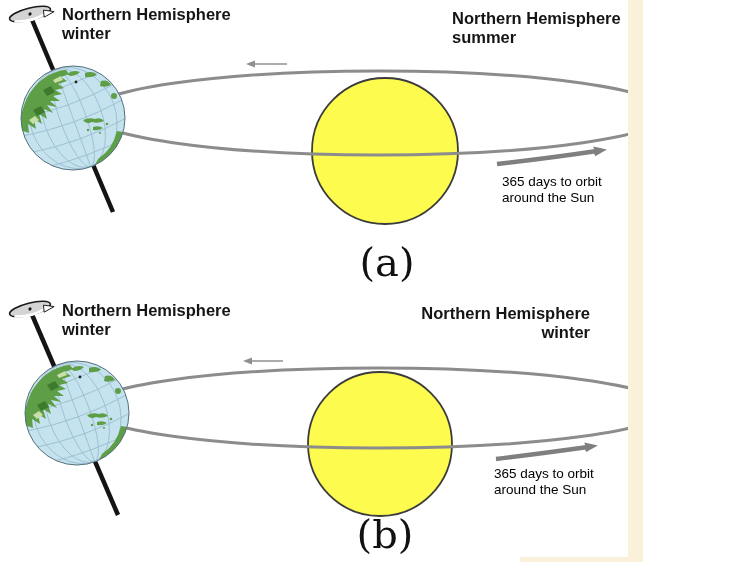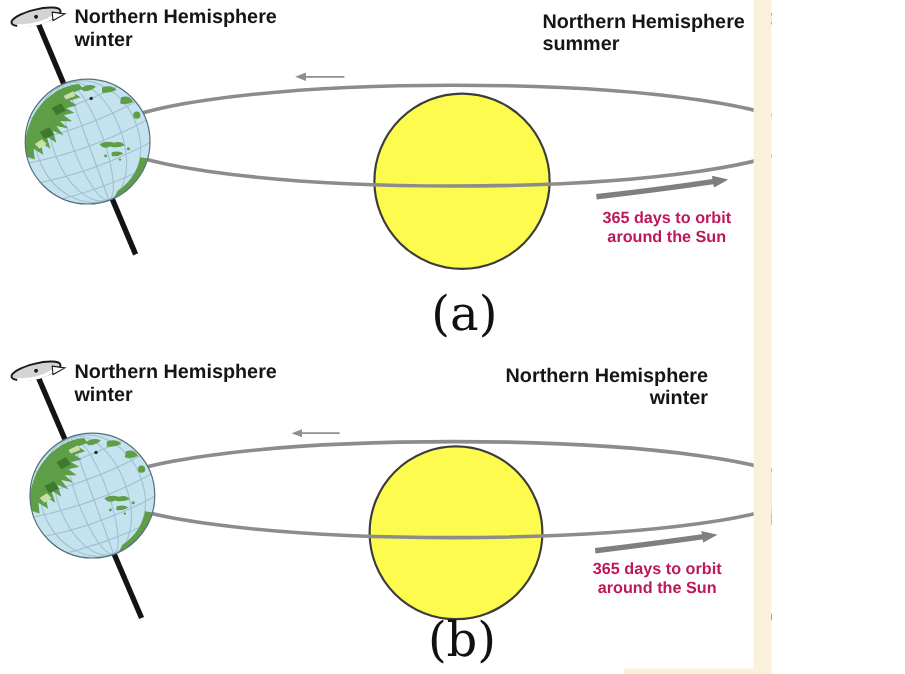--- a/index.html
+++ b/index.html
@@ -7,22 +7,22 @@
     position:relative;width:643px;height:562px;background:#ffffff;overflow:hidden;
     font-family:"Liberation Sans", sans-serif;
   }
   svg.diagram{position:absolute;left:0;top:0;}
   .caption{
     position:absolute;font-weight:bold;font-size:16.5px;line-height:19px;
     color:#151515;white-space:pre-line;letter-spacing:0;
   }
   .caption.right-align{text-align:right;}
   .orbit-caption{
-    position:absolute;font-weight:bold;font-size:13.5px;line-height:16px;
-    color:#be185d;white-space:pre-line;text-align:center;
+    position:absolute;font-weight:normal;font-size:13.5px;line-height:16px;
+    color:#000000;white-space:pre-line;
   }
   .panel-label{
     position:absolute;font-family:"DejaVu Serif","Liberation Serif",serif;
     font-size:40px;line-height:40px;color:#111;width:120px;text-align:center;
   }
   .page-edge-right{position:absolute;right:0;top:0;width:15px;height:562px;background:#faf1db;}
   .page-edge-bottom{position:absolute;left:520px;top:557px;width:234px;height:5px;background:#faf1db;}
 </style>
 </head>
 <body>

